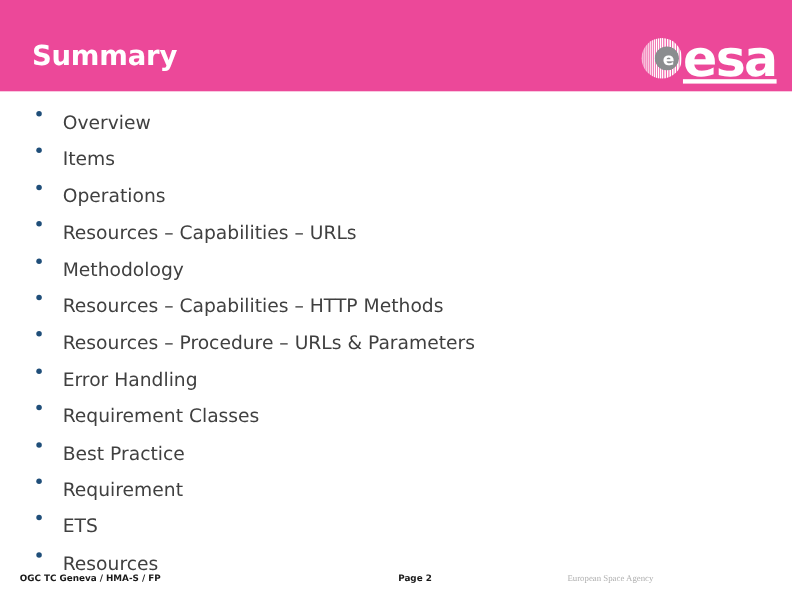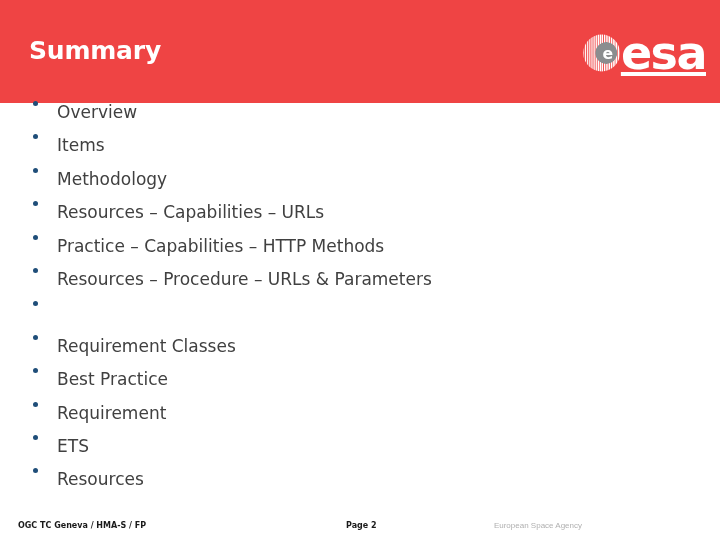--- a/index.html
+++ b/index.html
@@ -21,22 +21,22 @@
     background: #ffffff;
     overflow: hidden;
   }
 
   
   .header-band {
     position: absolute;
     left: 0;
     top: 0;
     width: 720px;
-    height: 103px;
-    background: #ef4444;
+    height: 83px;
+    background: #ec4899;
   }
   .slide-title {
     position: absolute;
     left: 29px;
     top: 36px;
     font-family: "DejaVu Sans", "Liberation Sans", sans-serif;
     font-size: 25px;
     font-weight: bold;
     color: #ffffff;
     letter-spacing: -0.2px;
@@ -115,33 +115,33 @@
     left: 18px;
     top: 3px;
     font-family: "DejaVu Sans", "Liberation Sans", sans-serif;
     font-size: 8px;
     font-weight: bold;
     color: #1a1a1a;
     white-space: nowrap;
   }
   .footer-center {
     position: absolute;
-    left: 346px;
+    left: 362px;
     top: 3px;
     font-family: "DejaVu Sans", "Liberation Sans", sans-serif;
     font-size: 8px;
     font-weight: bold;
     color: #1a1a1a;
     white-space: nowrap;
   }
   .footer-right {
     position: absolute;
-    right: 22px;
+    right: 10px;
     top: 3px;
-    font-family: Liberation Sans, sans-serif;
+    font-family: Liberation Serif, serif;
     font-size: 8px;
     color: #b0b0b0;
     white-space: nowrap;
     text-align: right;
   }
 </style>
 </head>
 <body>
 
 <div class="slide">
@@ -192,36 +192,41 @@
     <div class="bullet-item">
       <span class="bullet-dot"></span>
       <span class="bullet-text">Overview</span>
     </div>
     <div class="bullet-item">
       <span class="bullet-dot"></span>
       <span class="bullet-text">Items</span>
     </div>
     <div class="bullet-item">
       <span class="bullet-dot"></span>
+      <span class="bullet-text">Operations</span>
+    </div>
+    <div class="bullet-item">
+      <span class="bullet-dot"></span>
+      <span class="bullet-text">Resources – Capabilities – URLs</span>
+    </div>
+    <div class="bullet-item">
+      <span class="bullet-dot"></span>
       <span class="bullet-text">Methodology</span>
     </div>
     <div class="bullet-item">
       <span class="bullet-dot"></span>
-      <span class="bullet-text">Resources – Capabilities – URLs</span>
-    </div>
-    <div class="bullet-item">
-      <span class="bullet-dot"></span>
-      <span class="bullet-text">Practice – Capabilities – HTTP Methods</span>
+      <span class="bullet-text">Resources – Capabilities – HTTP Methods</span>
     </div>
     <div class="bullet-item">
       <span class="bullet-dot"></span>
       <span class="bullet-text">Resources – Procedure – URLs &amp; Parameters</span>
     </div>
     <div class="bullet-item">
       <span class="bullet-dot"></span>
+      <span class="bullet-text">Error Handling</span>
     </div>
     <div class="bullet-item">
       <span class="bullet-dot"></span>
       <span class="bullet-text">Requirement Classes</span>
     </div>
     <div class="bullet-item">
       <span class="bullet-dot"></span>
       <span class="bullet-text">Best Practice</span>
     </div>
     <div class="bullet-item">

